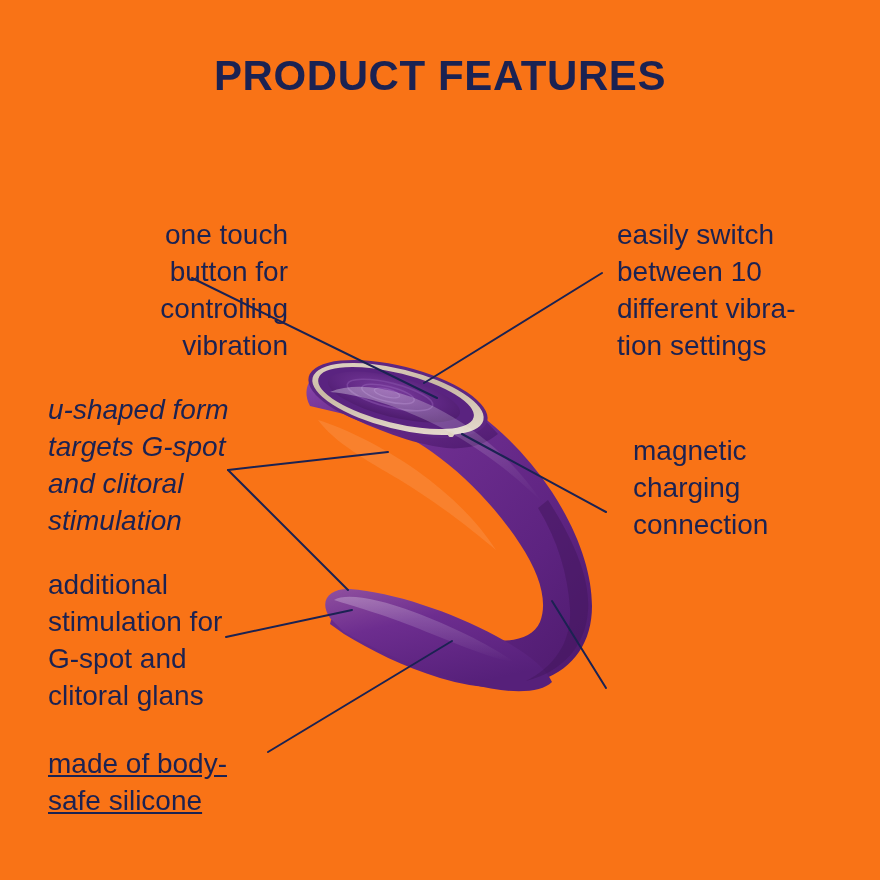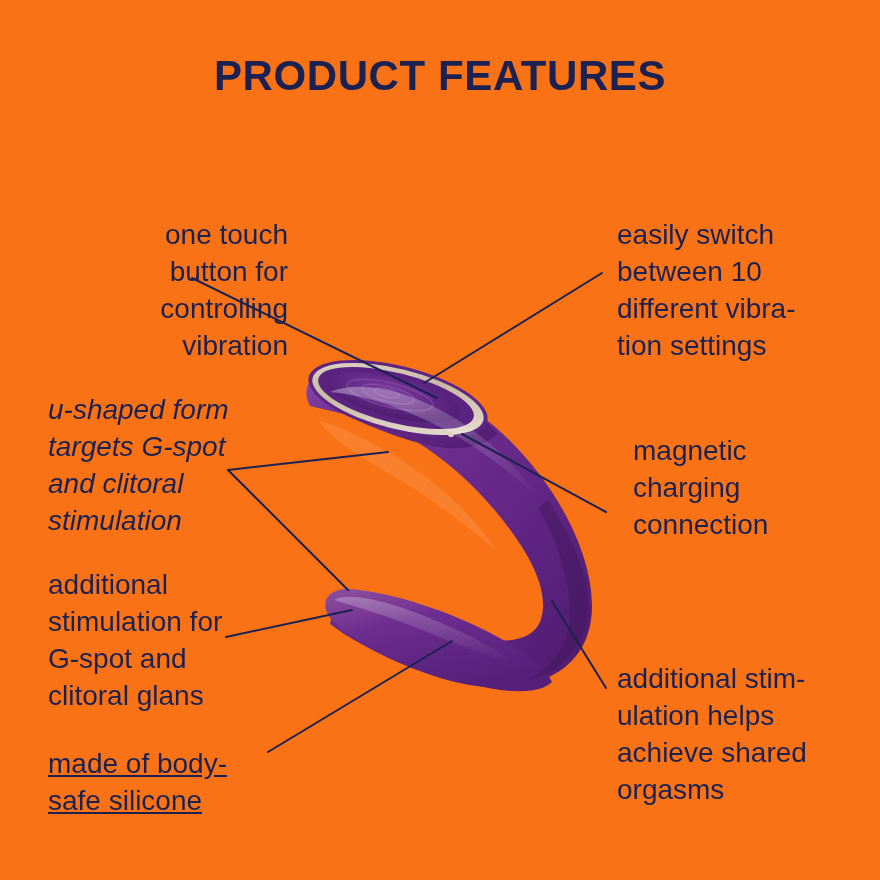--- a/index.html
+++ b/index.html
@@ -202,18 +202,14 @@
 
   <div class="callout right" style="left:617px; top:216px; width:250px;">easily switch
 between 10
 different vibra-
 tion settings</div>
 
   <div class="callout right" style="left:617px; top:432px; width:240px;margin-left:16px;">magnetic
 charging
 connection</div>
 
-  <div class="callout right" style="left:617px; top:660px; width:255px;">additional stim-
-ulation helps
-achieve shared
-orgasms</div>
 
 </div>
 
 </body></html>

